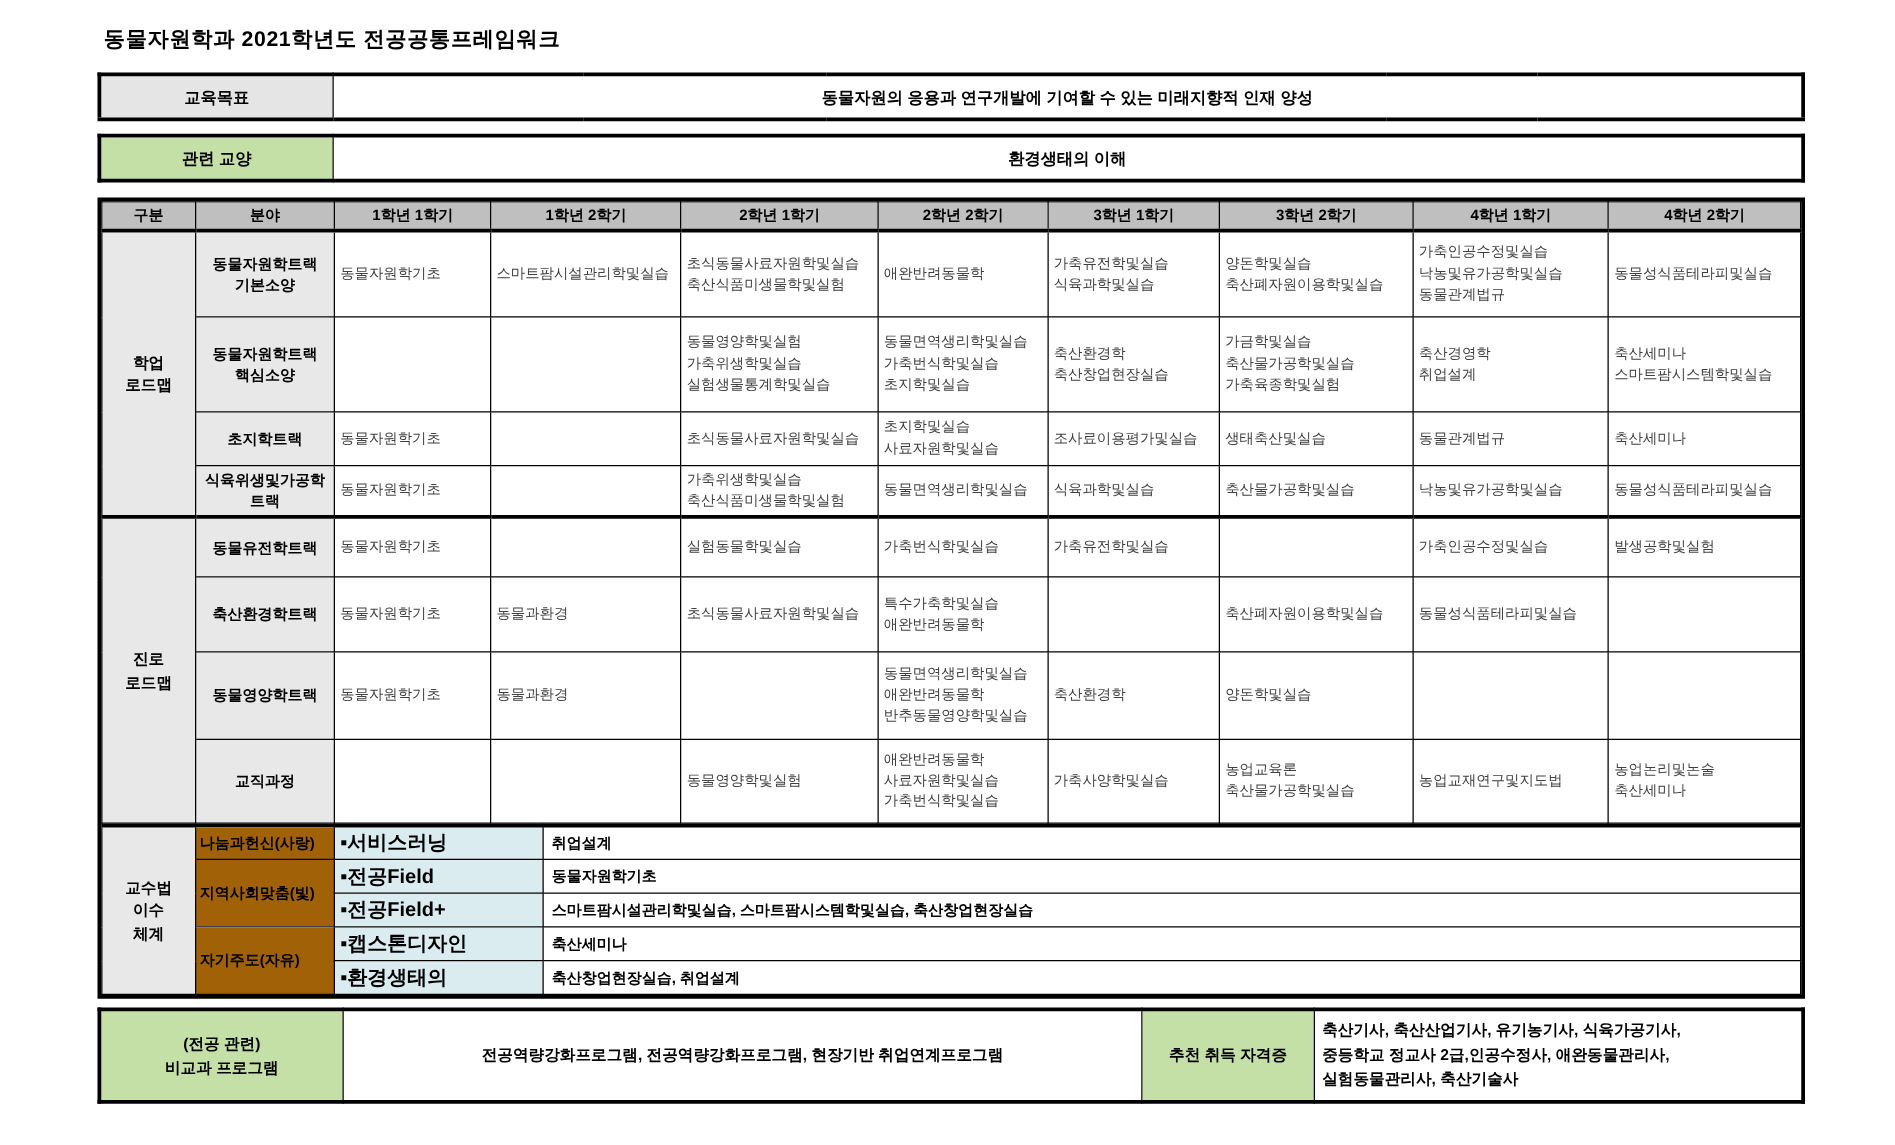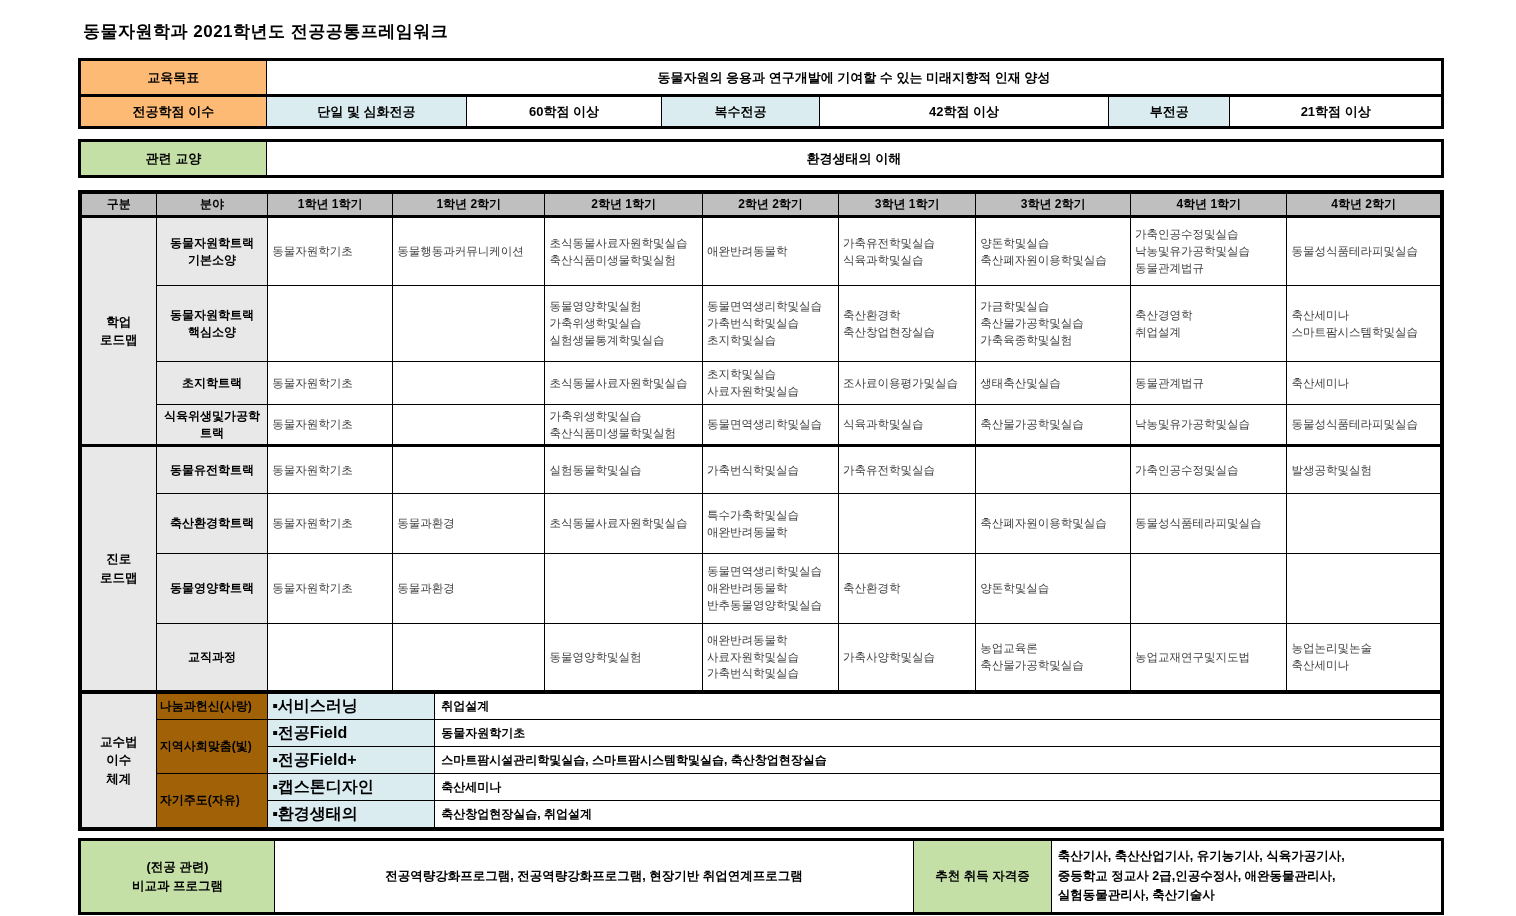--- a/index.html
+++ b/index.html
@@ -20,21 +20,21 @@
   .liberal-table{margin-bottom:12px;border-radius:14px;}
   .main-block{border:3px solid #000;margin-bottom:7px;}
   .main-block table{width:100%;}
 
   
   .top-table td{font-weight:bold;font-size:13px;text-align:center;}
   .top-table tr.goal-row{height:36px;}
   .top-table tr.goal-row td{border-bottom:3px solid #000;}
   .top-table tr.credit-row{height:32px;}
   .goal-value{font-size:15px;}
-  .cell-cyan{background:#fdba74;}
+  .cell-cyan{background:#e5e5e5;}
   .cell-lightcyan{background:#daecf0;}
   .cell-green{background:#c5e0a7;}
 
   
   .liberal-table tr{height:36px;}
   .liberal-table td{font-weight:bold;font-size:13px;text-align:center;}
 
   
   .matrix tr.head{height:23px;}
   .matrix tr.head td{background:#bfbfbf;font-weight:bold;font-size:12px;text-align:center;border-bottom:3px solid #000;}
@@ -73,29 +73,20 @@
         <col style="width:14.3%">
       <col style="width:11.6%">
         <col style="width:21.2%">
         <col style="width:8.9%">
         <col style="width:15.6%">
     </colgroup>
     <tbody>
         <tr class="goal-row">
       <td class="cell-cyan">교육목표</td>
       <td colspan="6" class="goal-value">동물자원의 응용과 연구개발에 기여할 수 있는 미래지향적 인재 양성</td>
-    </tr>
-    <tr class="credit-row">
-      <td class="cell-cyan">전공학점 이수</td>
-      <td class="cell-lightcyan">단일 및 심화전공</td>
-      <td>60학점 이상</td>
-      <td class="cell-lightcyan">복수전공</td>
-      <td>42학점 이상</td>
-      <td class="cell-lightcyan">부전공</td>
-      <td>21학점 이상</td>
     </tr>
   </tbody>
     </table>
 
   <table class="liberal-table">
     <colgroup>
         <col style="width:13.7%">
         <col style="width:86.3%">
       </colgroup>
     <tbody>
@@ -133,21 +124,21 @@
         <td>4학년 1학기</td>
         <td>4학년 2학기</td>
       </tr>
 
       <tr class="r1">
         <td class="grp" rowspan="4">학업
 로드맵</td>
         <td class="field">동물자원학트랙
 기본소양</td>
         <td class="course">동물자원학기초</td>
-        <td class="course">동물행동과커뮤니케이션</td>
+        <td class="course">스마트팜시설관리학및실습</td>
         <td class="course">초식동물사료자원학및실습
 축산식품미생물학및실험</td>
         <td class="course">애완반려동물학</td>
         <td class="course">가축유전학및실습
 식육과학및실습</td>
         <td class="course">양돈학및실습
 축산폐자원이용학및실습</td>
         <td class="course">가축인공수정및실습
 낙농및유가공학및실습
 동물관계법규</td>

